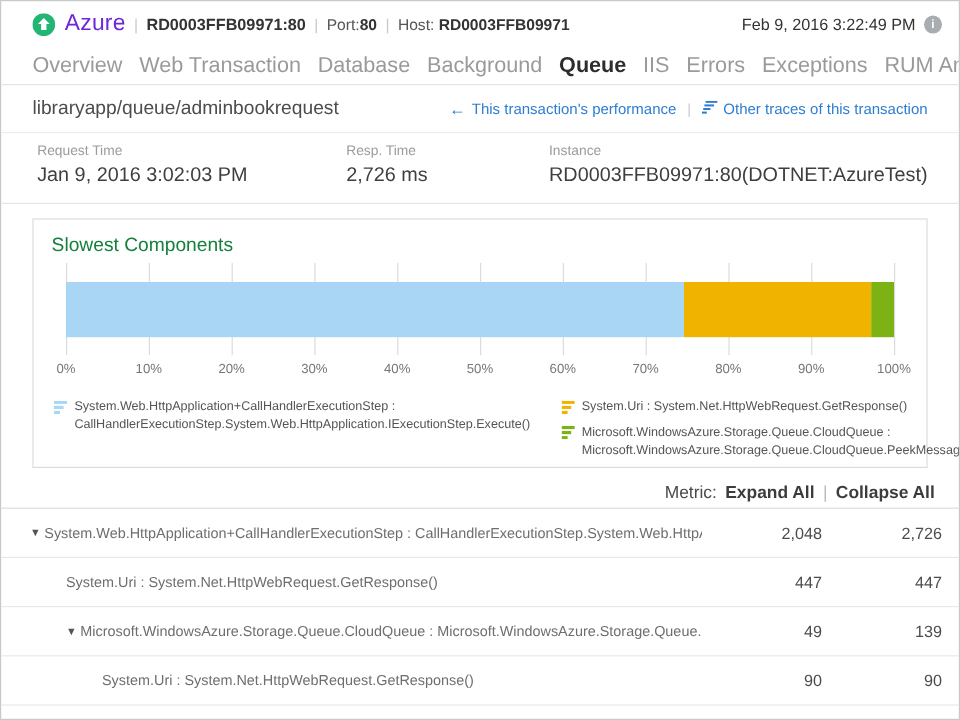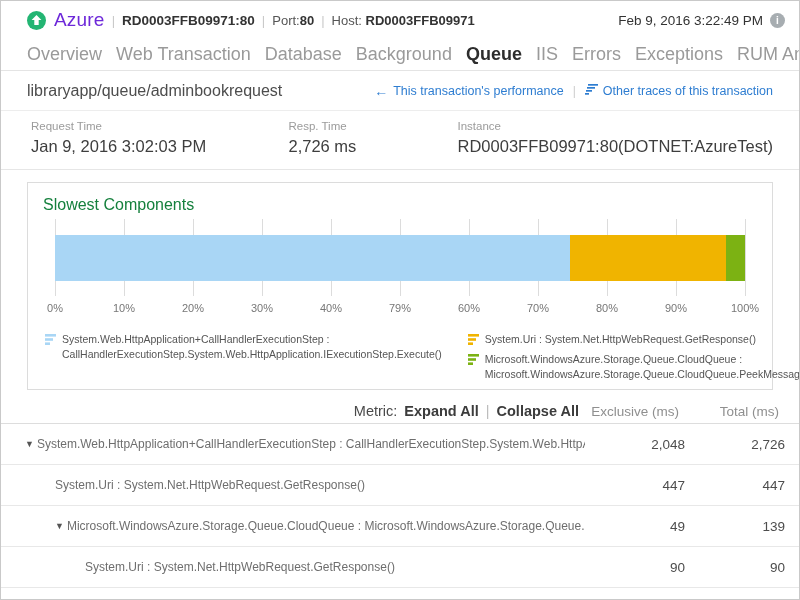--- a/index.html
+++ b/index.html
@@ -182,21 +182,21 @@
         <div class="tick-label" style="left: 0%;">0%</div>
         <div class="gridline" style="left: 10%;"></div>
         <div class="tick-label" style="left: 10%;">10%</div>
         <div class="gridline" style="left: 20%;"></div>
         <div class="tick-label" style="left: 20%;">20%</div>
         <div class="gridline" style="left: 30%;"></div>
         <div class="tick-label" style="left: 30%;">30%</div>
         <div class="gridline" style="left: 40%;"></div>
         <div class="tick-label" style="left: 40%;">40%</div>
         <div class="gridline" style="left: 50%;"></div>
-        <div class="tick-label" style="left: 50%;">79%</div>
+        <div class="tick-label" style="left: 50%;">50%</div>
         <div class="gridline" style="left: 60%;"></div>
         <div class="tick-label" style="left: 60%;">60%</div>
         <div class="gridline" style="left: 70%;"></div>
         <div class="tick-label" style="left: 70%;">70%</div>
         <div class="gridline" style="left: 80%;"></div>
         <div class="tick-label" style="left: 80%;">80%</div>
         <div class="gridline" style="left: 90%;"></div>
         <div class="tick-label" style="left: 90%;">90%</div>
         <div class="gridline" style="left: 100%;"></div>
         <div class="tick-label" style="left: 100%;">100%</div>
@@ -244,24 +244,20 @@
       </div>
   </section>
 
   <section class="metric-head">
     <div class="mh-left">
       <span>Metric:</span>
       <span class="mh-link">Expand All</span>
       <span class="mh-sep">|</span>
       <span class="mh-link">Collapse All</span>
     </div>
-    <div class="mh-right">
-      <span class="colh">Exclusive (ms)</span>
-      <span class="colh">Total (ms)</span>
-    </div>
   </section>
 
   <div id="rows">
       <div class="mrow">
         <div class="mname" style="padding-left: 24px;">
           <span class="tri">▼</span>
           <span>System.Web.HttpApplication+CallHandlerExecutionStep : CallHandlerExecutionStep.System.Web.HttpApplication</span>
         </div>
         <span class="mval">2,048</span>
         <span class="mval">2,726</span>

